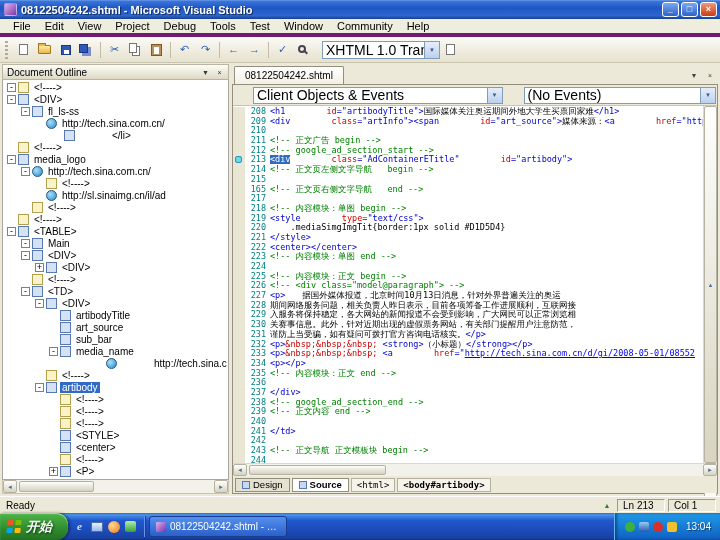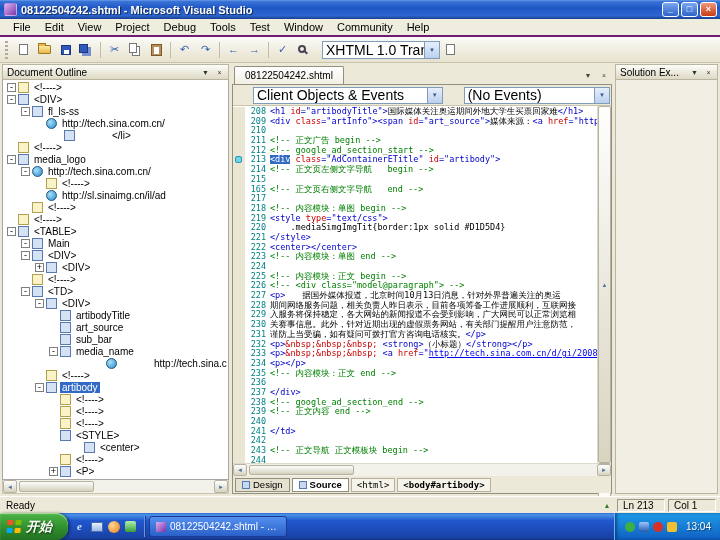--- a/index.html
+++ b/index.html
@@ -16,21 +16,21 @@
   .app-icon { width:13px; height:13px; margin:0 4px 0 1px; flex:none;
     background:linear-gradient(135deg,#E0B0F0,#7838A8); border:1px solid #cfd8ff66; border-radius:2px; }
   .title-text { color:#fff; font-weight:bold; font-size:11px; text-shadow:1px 1px 1px rgba(0,0,0,.6);
     flex:1; white-space:nowrap; overflow:hidden; }
   .wb { width:17px; height:15px; margin-left:2px; border-radius:3px; border:1px solid #fff;
     display:inline-flex; align-items:center; justify-content:center; color:#fff; font-size:9px; font-weight:bold; line-height:1; }
   .wb-min,.wb-max { background:linear-gradient(#7AA8F0,#2E62C8); }
   .wb-close { background:linear-gradient(#F0987C,#C83C14); }
   
   .menubar { height:18px; flex:none; display:flex; align-items:center; padding-left:6px;
-    background:#EFEDDE; border-bottom:2px solid #701a75; }
+    background:#EFEDDE; border-bottom:4px solid #701a75; }
   .menu-item { padding:2px 7px; color:#000; white-space:nowrap; }
   
   .toolbar { height:26px; flex:none; display:flex; align-items:center; padding:0 5px;
     background:linear-gradient(#FBFAF6,#E6E2CE); border-bottom:1px solid #C8C4AE; }
   .grip { width:3px; height:18px; margin-right:5px; flex:none;
     background:repeating-linear-gradient(180deg,#B0AC96 0 2px,transparent 2px 4px); }
   .tbi { width:19px; height:18px; display:inline-flex; align-items:center; justify-content:center; margin:0 1px; border-radius:2px; flex:none; }
   .tbsep { width:1px; height:16px; background:#C0BCA8; margin:0 3px; flex:none; }
   .sh-page { width:9px; height:11px; background:#fff; border:1px solid #777; }
   .sh-folder { width:13px; height:9px; background:linear-gradient(#FFE9A0,#E8B850); border:1px solid #A07820; border-radius:1px; position:relative; }
@@ -90,21 +90,21 @@
   .combos { height:21px; flex:none; display:flex; align-items:center; background:#ECE9D8; border-bottom:1px solid #C8C4AE; padding:1px; gap:2px; }
   .combo-objects { flex:1.3; height:17px; }
   .combo-events { flex:1; height:17px; }
   .codewrap { flex:1; min-height:0; display:flex; }
   .codelines { flex:1; min-width:0; overflow:hidden; font-family:"DejaVu Sans Mono",monospace; font-size:8.5px; line-height:9.7px; padding-top:1px; }
   .cl { display:flex; height:9.7px; white-space:pre; }
   .cm { width:12px; flex:none; background:#E9E6D4; position:relative; }
   .bm { position:absolute; left:2px; top:1px; width:7px; height:7px; background:#6FD6E8; border:1px solid #2898B8; border-radius:2px; }
   .lnn { width:25px; flex:none; color:#008284; text-align:right; padding-right:4px; }
   .cc { flex:1; min-width:0; overflow:hidden; }
-  .sg-t { color:#0000CC; } .sg-a { color:#CC0000; } .sg-x { color:#000; }
+  .sg-t { color:#0000CC; } .sg-a { color:#CC0000;margin-left:36px; } .sg-x { color:#000; }
   .sg-c { color:#008000; } .sg-e { color:#CC0000; }
   .sg-l { color:#0000EE; text-decoration:underline; }
   .sg-sel { color:#fff; background:#316AC5; }
   .vscroll { width:14px; flex:none; display:flex; flex-direction:column; background:#F3F2EA; border-left:1px solid #DDD9C8; }
   .vscroll .sb-track { width:100%; }
   .v-thumb { position:absolute; left:1px; right:1px; top:38%; height:22%; background:linear-gradient(90deg,#FDFDFB,#D5D1BE);
     border:1px solid #B5B2A1; border-radius:2px; }
   .ehscroll { height:13px; flex:none; display:flex; background:#F3F2EA; border-top:1px solid #DDD9C8; }
   .designrow { height:17px; flex:none; display:flex; align-items:center; background:#ECE9D8; padding:1px 2px; gap:2px; }
   .dtab { height:14px; display:flex; align-items:center; padding:0 6px; font-size:9.5px; border:1px solid #928F7E; background:#E4E1D0; }
@@ -390,21 +390,21 @@
           <div class="trow" style="padding-left: 46px;">
             <span class="exp-sp"></span>
             <span class="tico tico-comment"></span>
             <span class="tlabel">&lt;!----&gt;</span>
           </div>
           <div class="trow" style="padding-left: 46px;">
             <span class="exp-sp"></span>
             <span class="tico tico-tag"></span>
             <span class="tlabel">&lt;STYLE&gt;</span>
           </div>
-          <div class="trow" style="padding-left: 70px; text-align: center;">
+          <div class="trow" style="padding-left: 46px; text-align: center;">
             <span class="exp-sp"></span>
             <span class="tico tico-tag"></span>
             <span class="tlabel">&lt;center&gt;</span>
           </div>
           <div class="trow" style="padding-left: 46px;">
             <span class="exp-sp"></span>
             <span class="tico tico-comment"></span>
             <span class="tlabel">&lt;!----&gt;</span>
           </div>
           <div class="trow" style="padding-left: 46px;">
@@ -503,28 +503,20 @@
           <span class="dtab active">
             <span class="dtab-ico"></span>
             <span>Source</span>
           </span>
           <span class="crumb">&lt;html&gt;</span>
           <span class="crumb current">&lt;body#artibody&gt;</span>
         </div>
       </div>
     </div>
 
-    <div class="rightpanel">
-      <div class="panel-header">
-        <span class="ph-title">Solution Ex...</span>
-        <span class="ph-btn">▼</span>
-        <span class="ph-btn">×</span>
-      </div>
-      <div class="rp-body"></div>
-    </div>
 
   </div>
 
   <div class="statusbar">
     <span class="status-msg">Ready</span>
     <span class="sarrow">▲</span>
     <span style="display:flex;gap:3px;">
         <span class="scell">Ln 213</span>
         <span class="scell">Col 1</span>
       </span>

